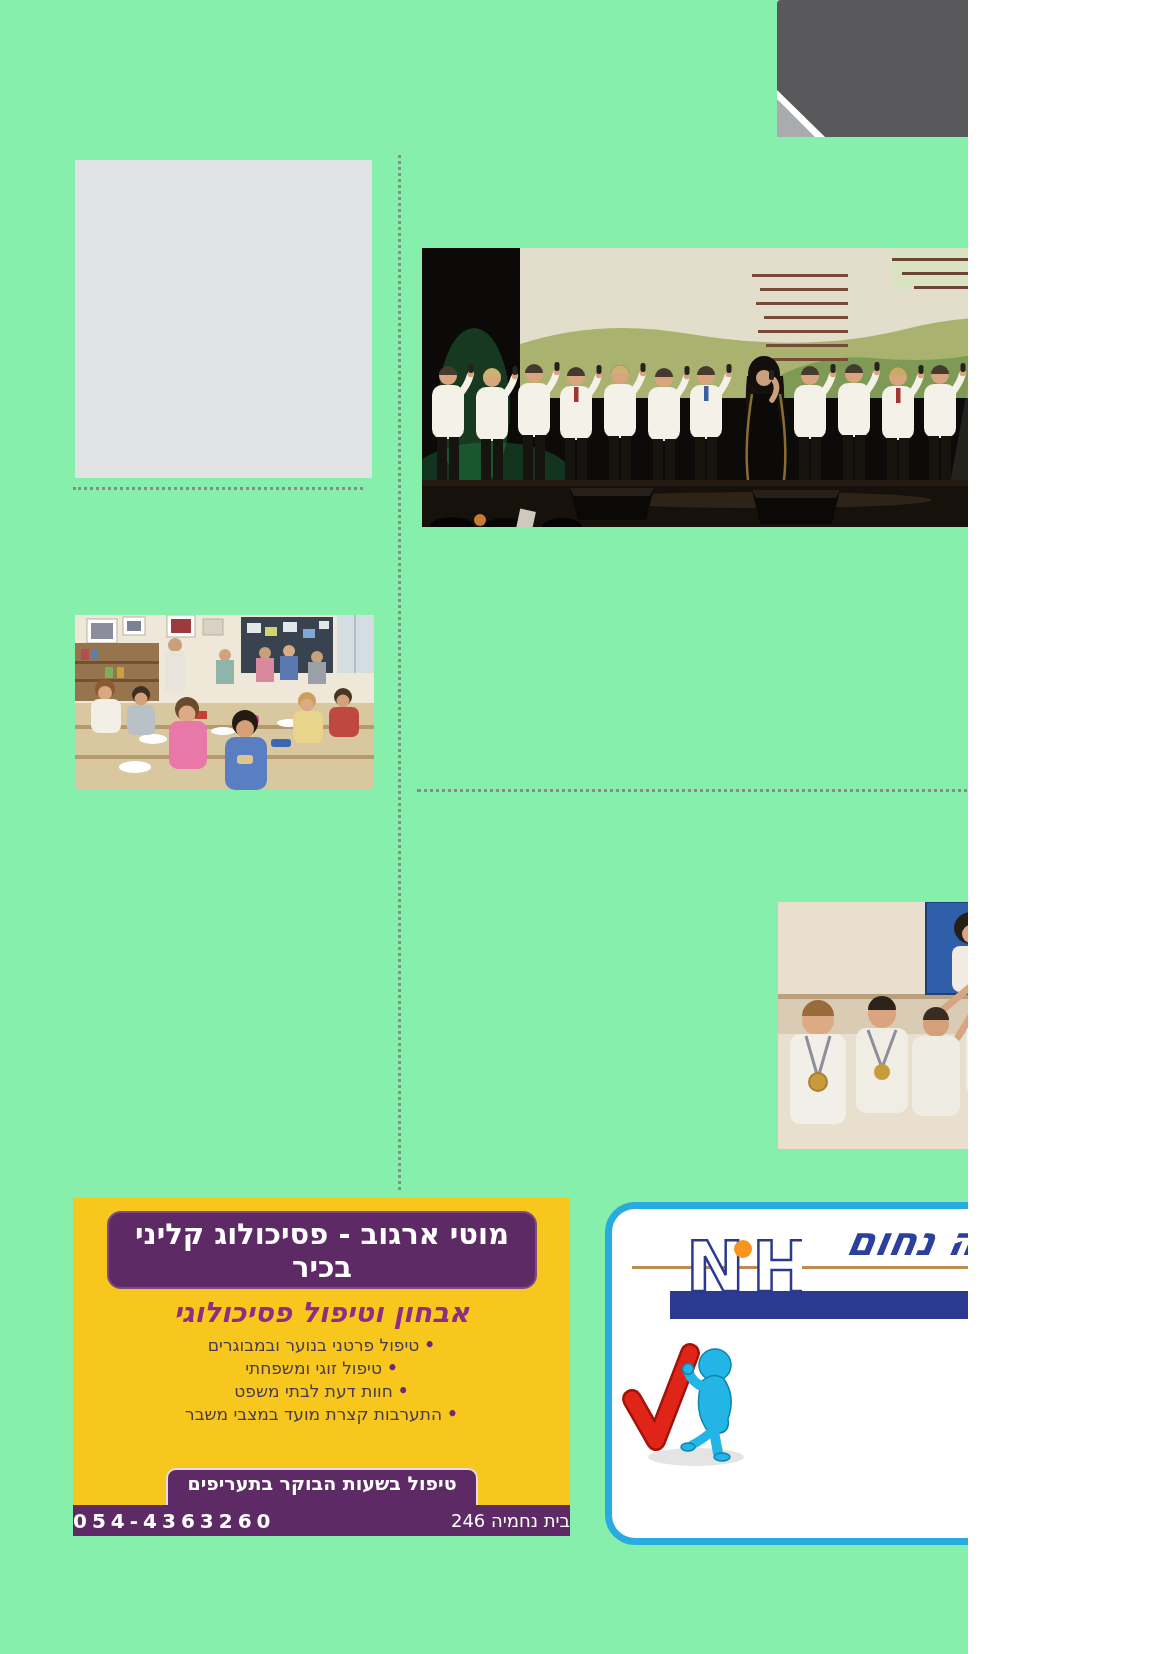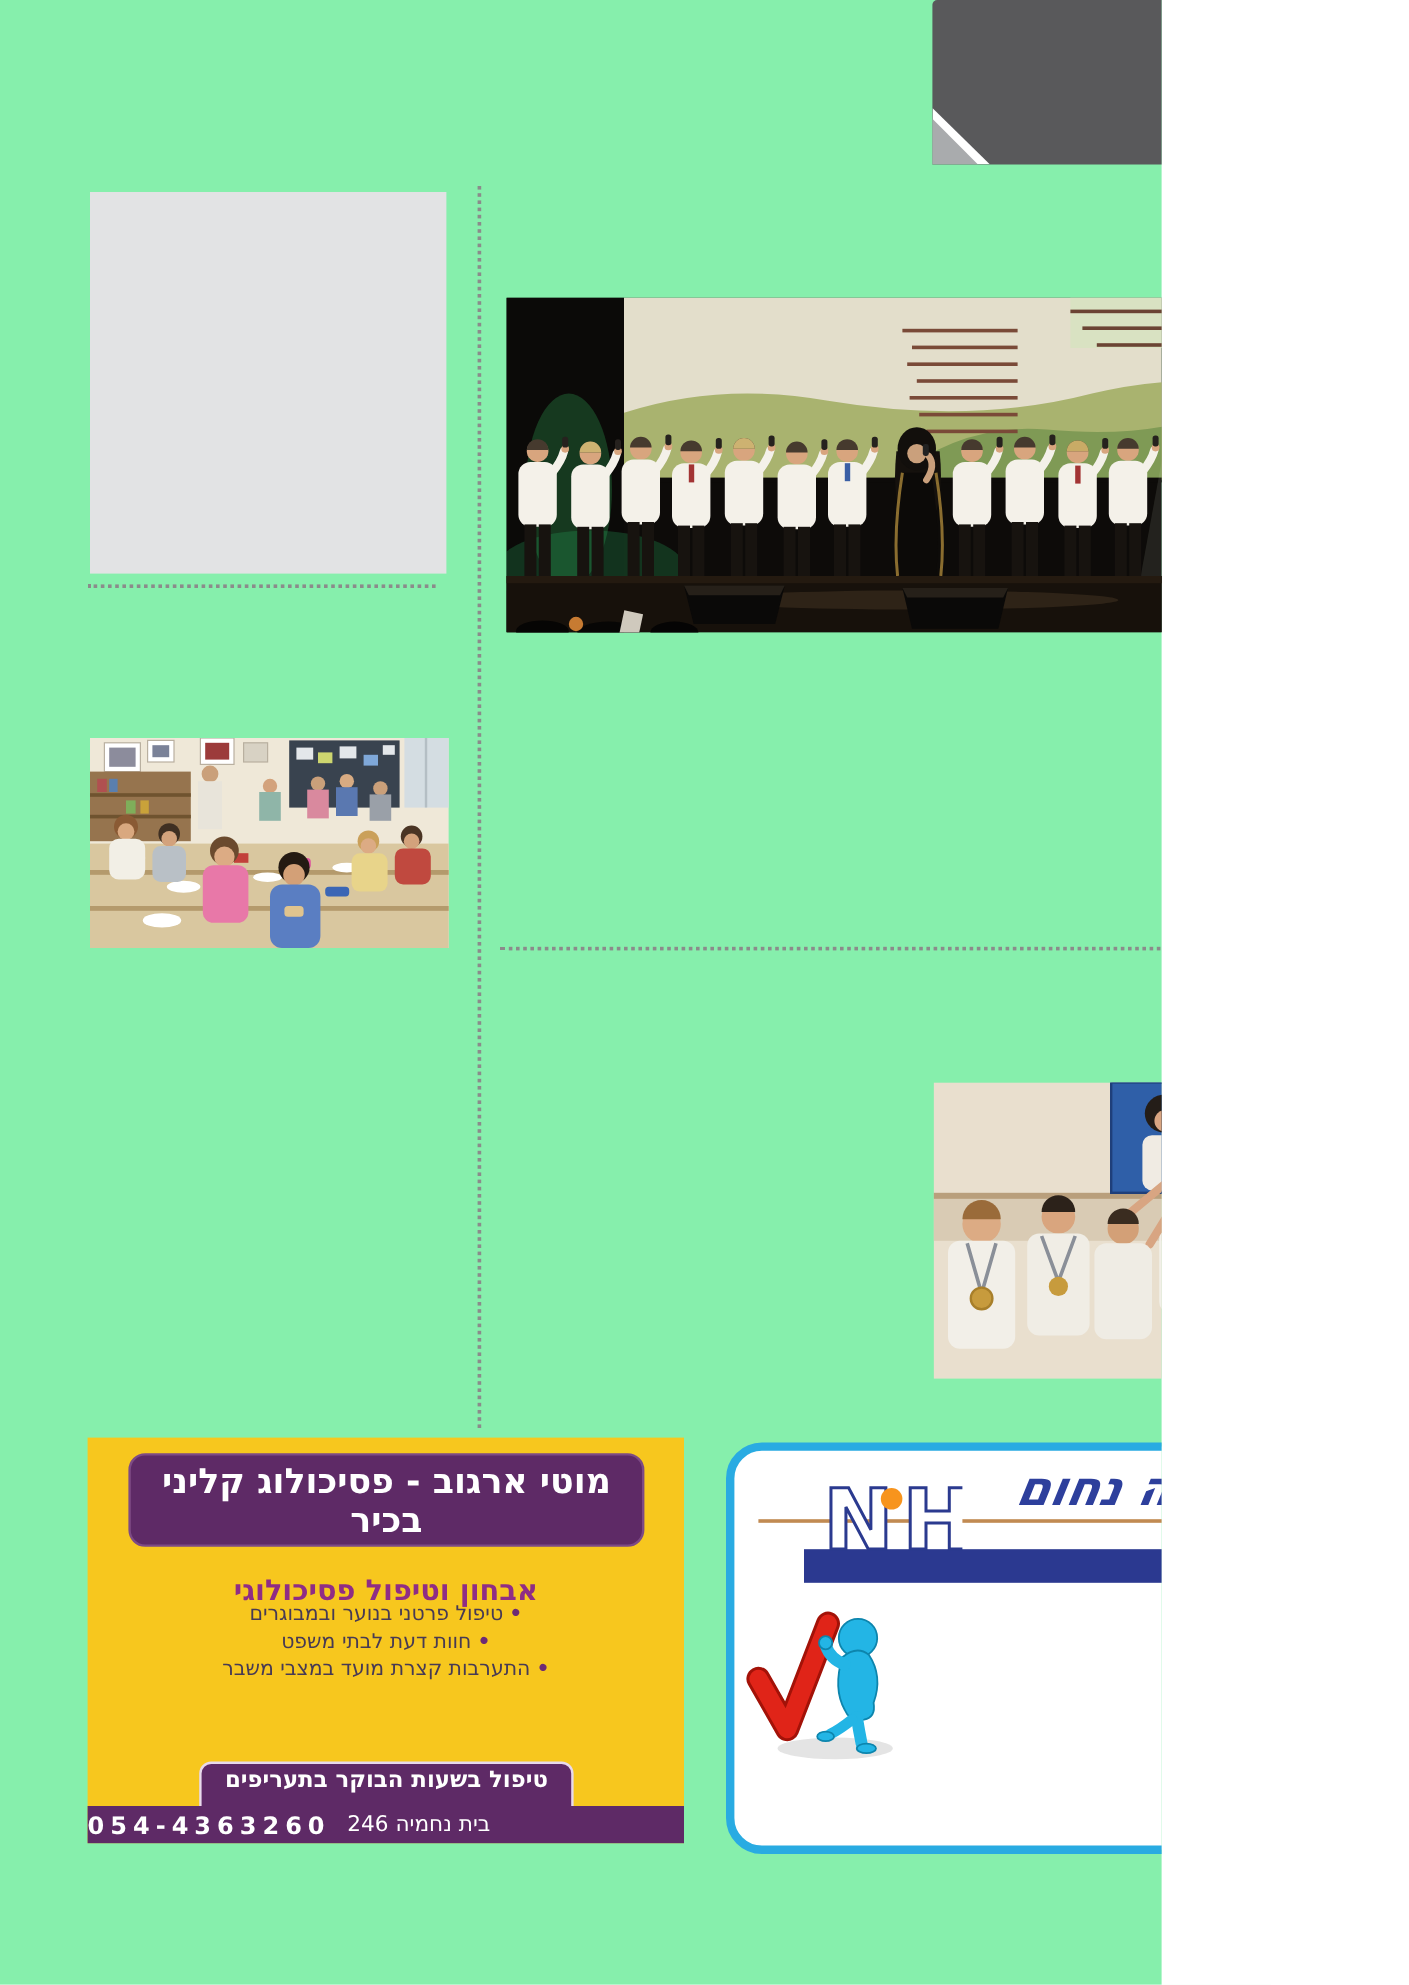--- a/index.html
+++ b/index.html
@@ -28,30 +28,30 @@
   .photo-class{left:75px;top:615px;width:299px;height:175px;}
   .photo-trophy{left:778px;top:902px;width:322px;height:247px;}
   .photo svg{display:block;width:100%;height:100%;}
 
   
   .psych{left:73px;top:1198px;width:497px;height:338px;background:#f7c71e;direction:rtl;}
   .p-title-box{position:absolute;left:34px;top:13px;width:430px;height:78px;background:#5e2a66;
                border:2px solid #7d4a85;border-radius:14px;text-align:center;color:#fff;box-sizing:border-box;}
   .p-title{font-size:29px;font-weight:bold;margin-top:5px;line-height:1.15;}
   .p-sub{font-size:16px;margin-top:1px;}
-  .p-heading{position:absolute;top:113px;left:0;width:100%;text-align:center;color:#8f2d85;
-             font-weight:bold;font-size:24px;}
+  .p-heading{position:absolute;top:98px;left:0;width:100%;text-align:center;color:#8f2d85;
+             font-weight:bold;font-size:28px;font-style:italic;}
   .p-bullets{position:absolute;top:136px;left:0;width:100%;text-align:center;color:#473a54;
              font-size:17px;line-height:1.36;}
   .p-bullet .bm{color:#6d2a74;font-weight:bold;margin-left:5px;}
   .p-highlight{position:absolute;left:93px;top:270px;width:312px;background:#5e2a66;color:#fff;
                border:2px solid #e8d9ec;border-radius:10px;text-align:center;font-size:19px;
                font-weight:bold;line-height:27px;box-sizing:border-box;}
   .p-band{position:absolute;left:0;bottom:0;width:100%;height:31px;background:#5e2a66;color:#fff;
-          display:flex;flex-direction:row;justify-content:flex-start;align-items:center;gap:14px;direction:ltr;}
+          display:flex;flex-direction:row;justify-content:space-between;align-items:center;gap:14px;direction:ltr;}
   .p-phone{font-weight:bold;font-size:20px;letter-spacing:5px;direction:ltr;}
   .p-addr{font-size:18px;direction:rtl;}
 
   
   .nira{left:605px;top:1202px;width:495px;height:343px;border:7px solid #29abe2;border-radius:30px;
         background:#fff;box-sizing:border-box;}
   .n-line{position:absolute;left:20px;top:57px;width:450px;height:3px;background:#c18a52;z-index:1;}
   .n-script{position:absolute;left:190px;top:8px;width:275px;text-align:center;z-index:2;
             font-style:italic;font-weight:bold;font-size:40px;color:#2d3f9c;
             transform:skewX(-12deg);font-family:"DejaVu Serif","DejaVu Sans",serif;}
@@ -321,20 +321,21 @@
     </svg>
   </div>
 
   <div class="abs psych" dir="rtl">
     <div class="p-title-box">
       <div class="p-title">מוטי ארגוב - פסיכולוג קליני בכיר</div>
     </div>
     <div class="p-heading">אבחון וטיפול פסיכולוגי</div>
     <div class="p-bullets">
       <div class="p-bullet"><span class="bm">•</span><span>טיפול פרטני בנוער ובמבוגרים</span></div>
+      <div class="p-bullet"><span class="bm">•</span><span>טיפול זוגי ומשפחתי</span></div>
       <div class="p-bullet"><span class="bm">•</span><span>חוות דעת לבתי משפט</span></div>
       <div class="p-bullet"><span class="bm">•</span><span>התערבות קצרת מועד במצבי משבר</span></div>
     </div>
     <div class="p-highlight">טיפול בשעות הבוקר בתעריפים מיוחדים</div>
     <div class="p-band">
       <span class="p-phone">054-4363260</span>
       <span class="p-addr">בית נחמיה 246</span>
     </div>
   </div>
 

